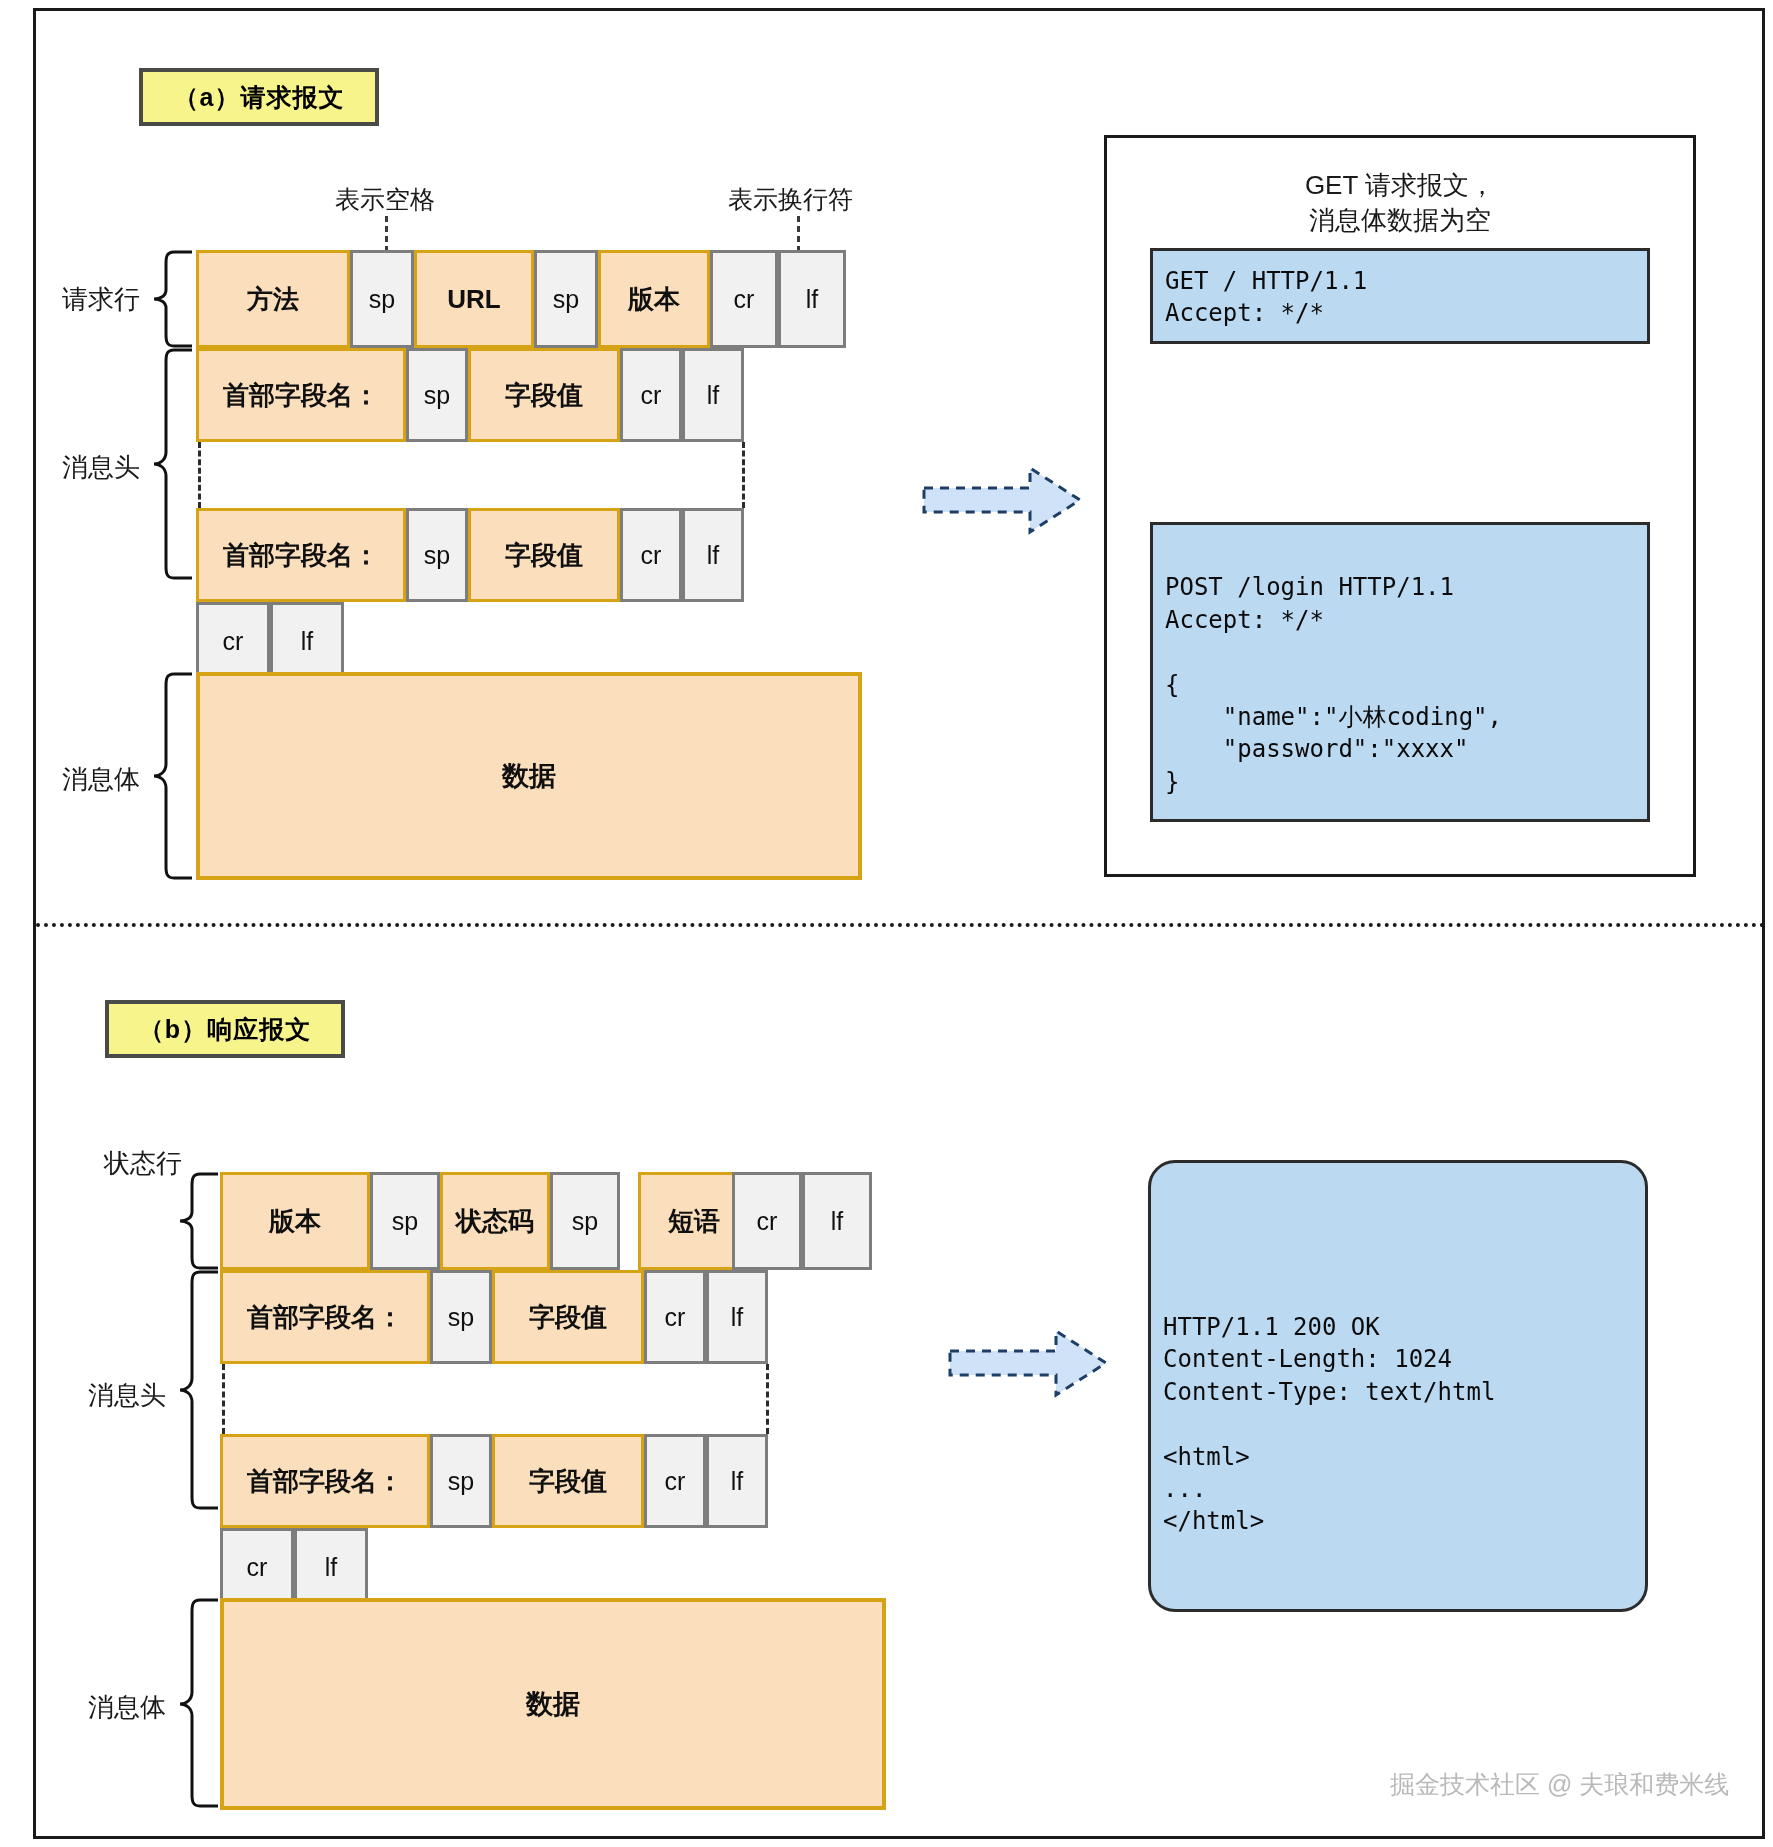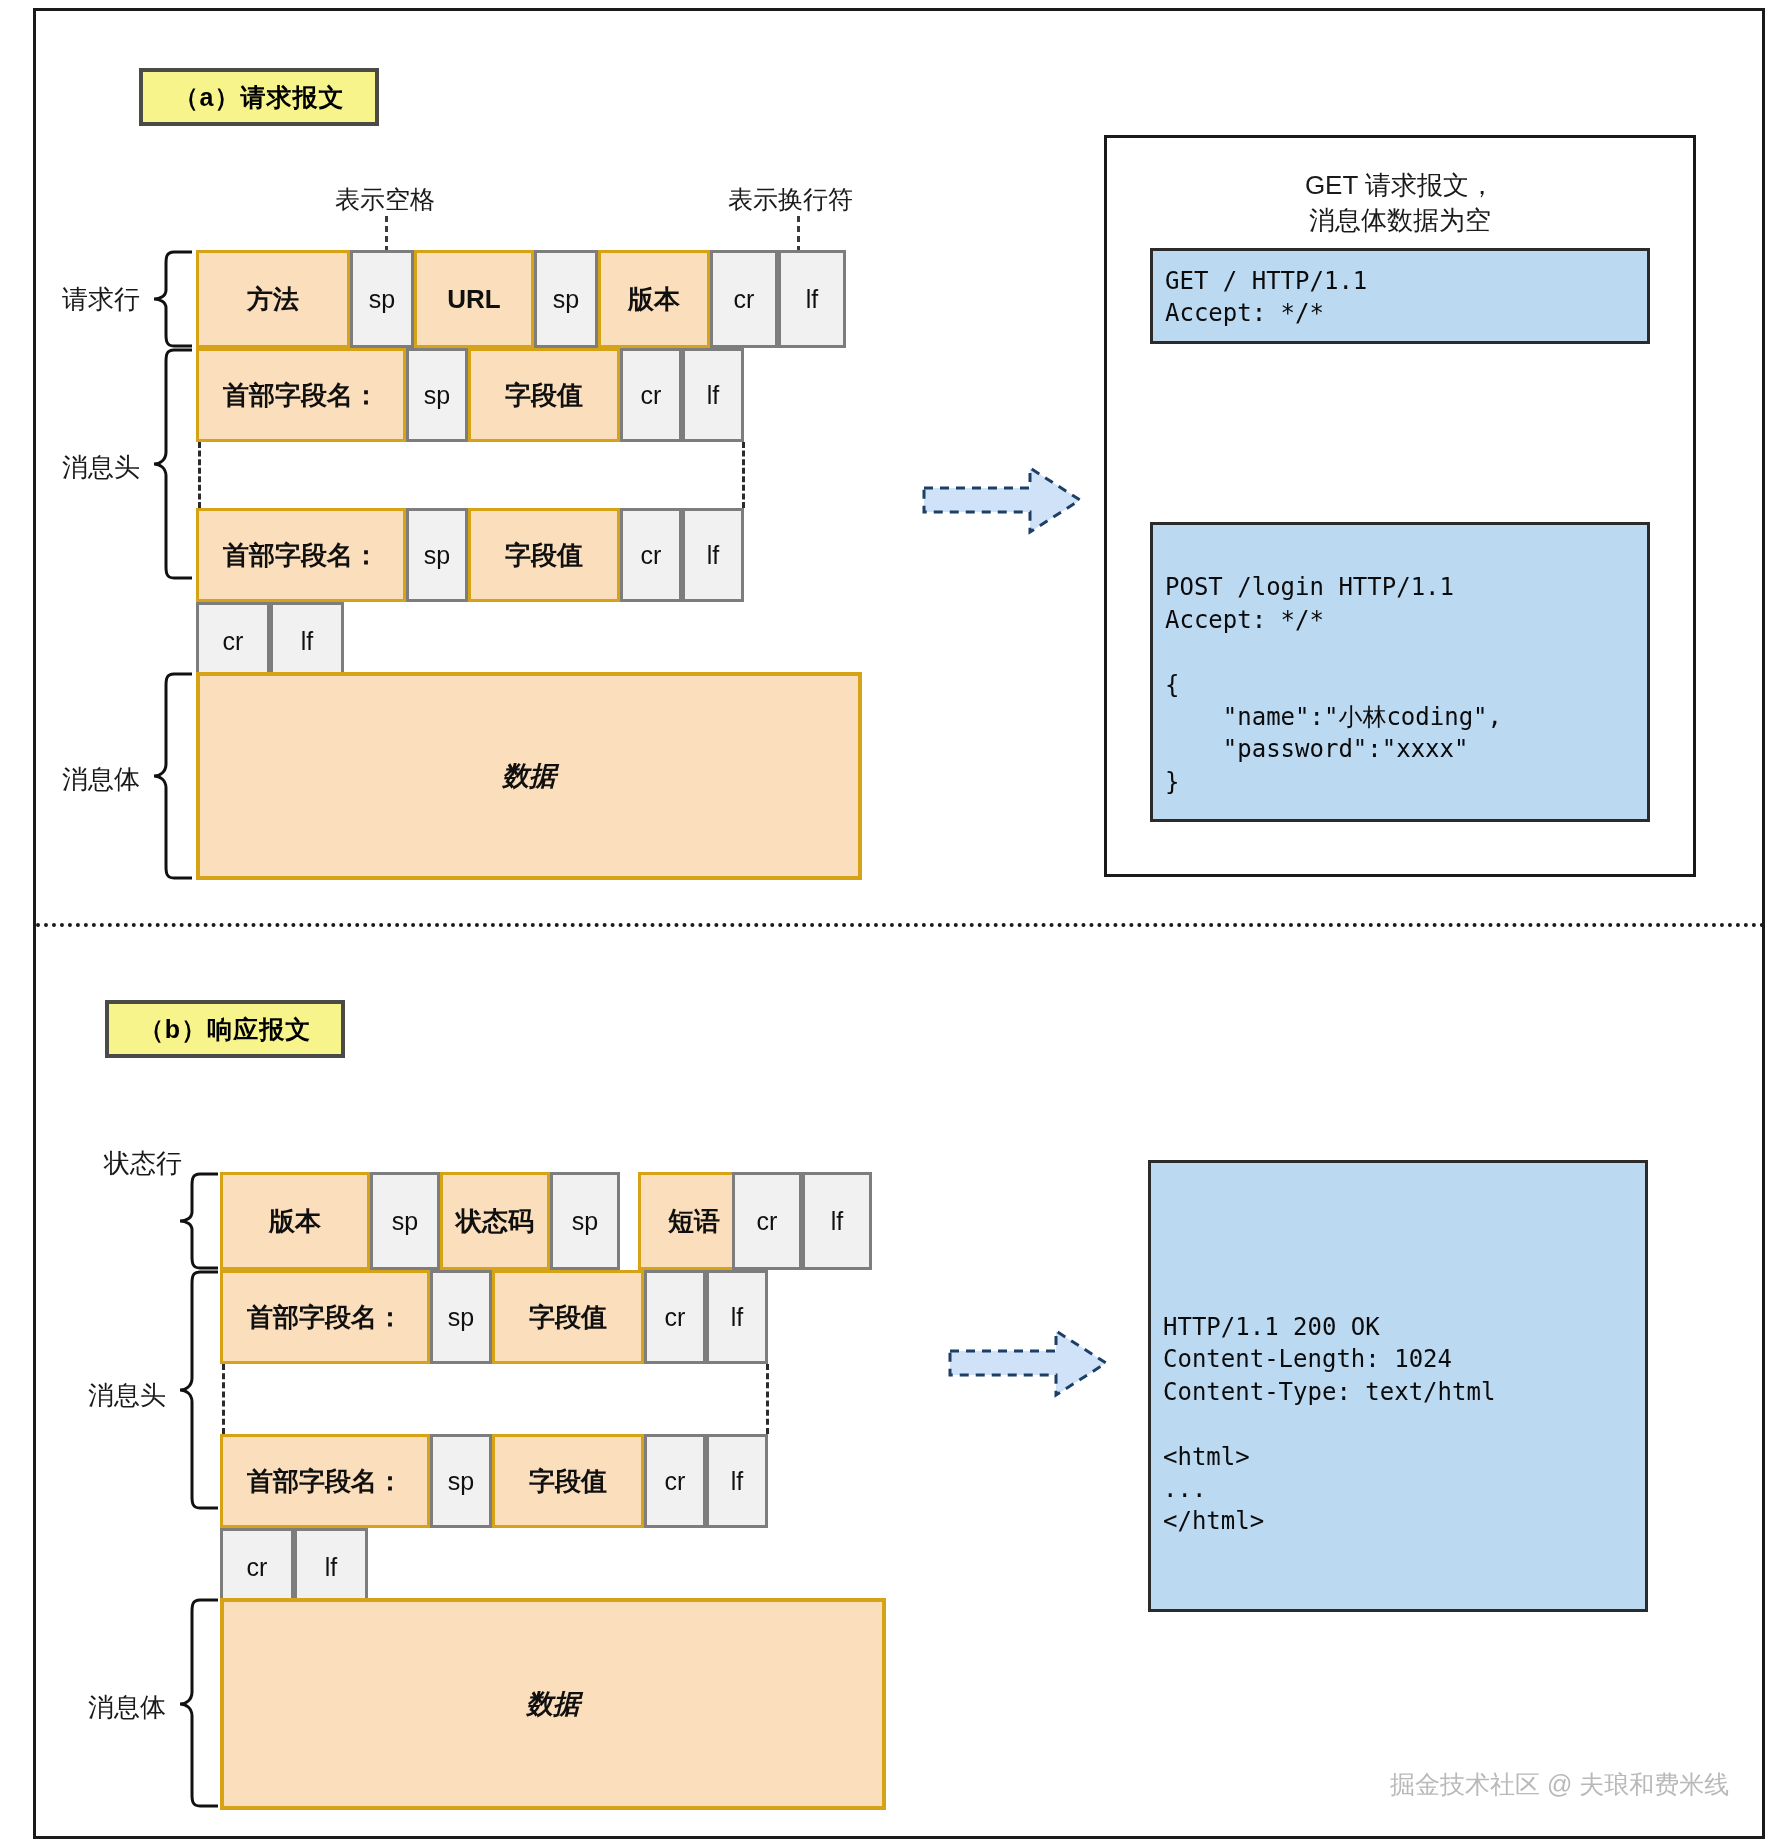--- a/index.html
+++ b/index.html
@@ -59,21 +59,21 @@
     font-size:25px;
   }
 
   
   .datablock{
     position:absolute;
     background:#fbdfbd;
     border:4px solid #d6a216;
     box-sizing:border-box;
     display:flex;align-items:center;justify-content:center;
-    font-weight:bold;font-size:27px;color:#101010;font-style:italic;
+    font-weight:bold;font-size:27px;color:#101010;
   }
 
   
   .sidelabel{
     position:absolute;
     font-size:26px;color:#1a1a1a;
     white-space:nowrap;
   }
   .brace{
     position:absolute;
@@ -269,21 +269,21 @@
   <div class="cell grey" style="left:294px;top:1528px;width:74px;height:78px;">lf</div>
 
   <div class="datablock" style="left:220px;top:1598px;width:666px;height:212px;">数据</div>
 
   <div class="arrow" style="left:948px;top:1325px;">
     <svg width="162" height="76" viewBox="0 0 162 76">
       <path d="M2 26 H108 V6 L158 38 L108 70 V50 H2 Z" fill="#cfe2f7" stroke="#1d3f66" stroke-width="3" stroke-dasharray="9 7"></path>
     </svg>
   </div>
 
-  <div class="code" style="left:1148px;top:1160px;width:500px;height:452px;padding-top:148px;">HTTP/1.1 200 OK
+  <div class="code" style="left:1148px;top:1160px;width:500px;height:452px;padding-top:148px;border-radius:27px;">HTTP/1.1 200 OK
 Content-Length: 1024
 Content-Type: text/html
 
 &lt;html&gt;
 ...
 &lt;/html&gt;</div>
 
   <div class="watermark" style="left:1390px;top:1768px;">掘金技术社区 @ 夫琅和费米线</div>
 </div>
 

